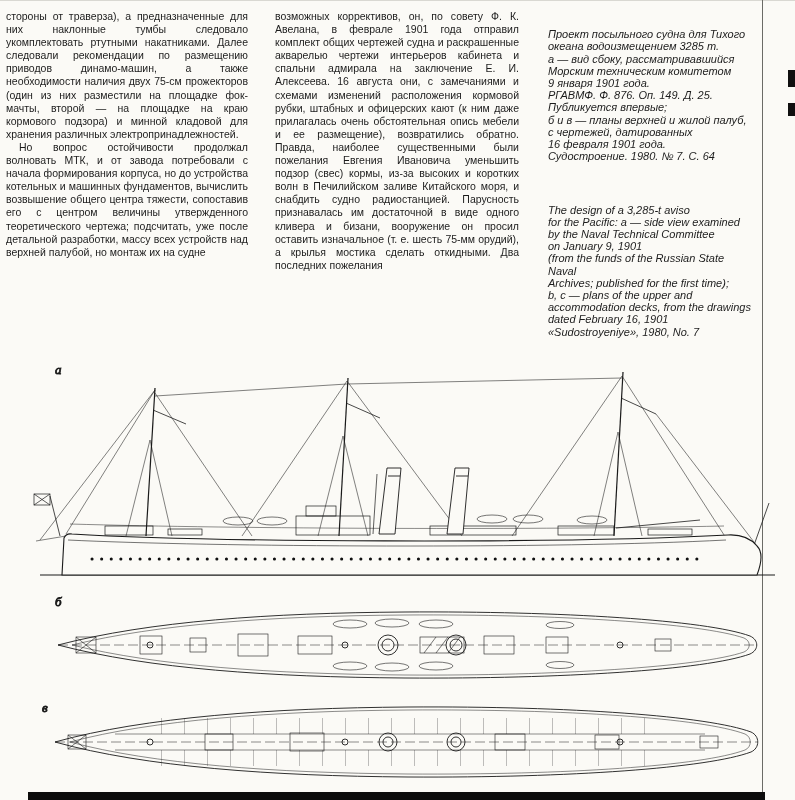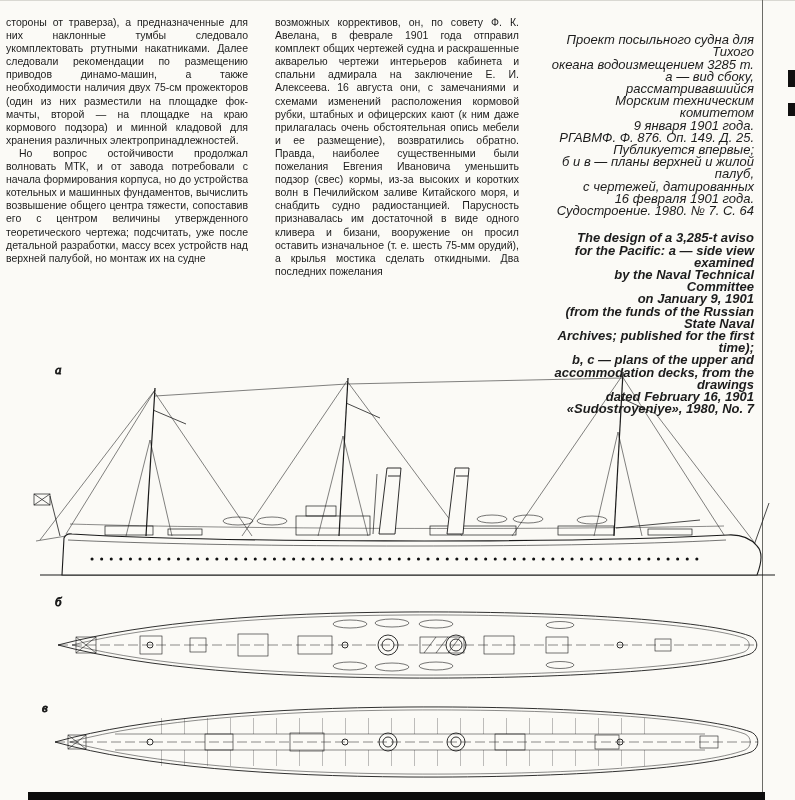--- a/index.html
+++ b/index.html
@@ -10,39 +10,39 @@
     overflow:hidden;
     font-family:"Liberation Sans",sans-serif;
     color:#1c1c1c;
   }
   .top-edge{position:absolute;top:0;left:0;width:795px;height:1px;background:#d9d8d2;}
   .right-rule{position:absolute;top:0;left:762px;width:1px;height:792px;background:#6b6b66;}
   .edge-mark{position:absolute;background:#101010;}
   .bottom-bar{position:absolute;top:792px;left:28px;width:737px;height:8px;background:#0c0c0c;}
 
   .text-block{
-    position:absolute;top:16px;left:6px;width:748px;
+    position:absolute;top:10px;left:6px;width:748px;
     display:flex;align-items:flex-start;
   }
   .col{
     font-size:10.5px;line-height:13.1px;text-align:justify;
   }
   .col1{width:242px;}
   .col2{width:244px;margin-left:27px;}
   .col p{margin:0;}
   .col p.indent{text-indent:13px;}
 
   .caption-col{
     width:206px;margin-left:auto;
-    font-size:13px;line-height:12.2px;
-    font-style:italic;text-align:right;
+    font-size:11px;line-height:12.2px;
+    font-style:italic;text-align:left;
     white-space:pre-line;
   }
   .caption-ru{margin-top:6px;}
-  .caption-en{margin-top:3px;font-weight:bold;}
+  .caption-en{margin-top:29px;}
 
   svg .lbl{
     font-family:"Liberation Serif",serif;
     font-style:italic;font-size:13px;fill:#111;
   }
 </style>
 </head>
 <body>
 
 <div class="page">

